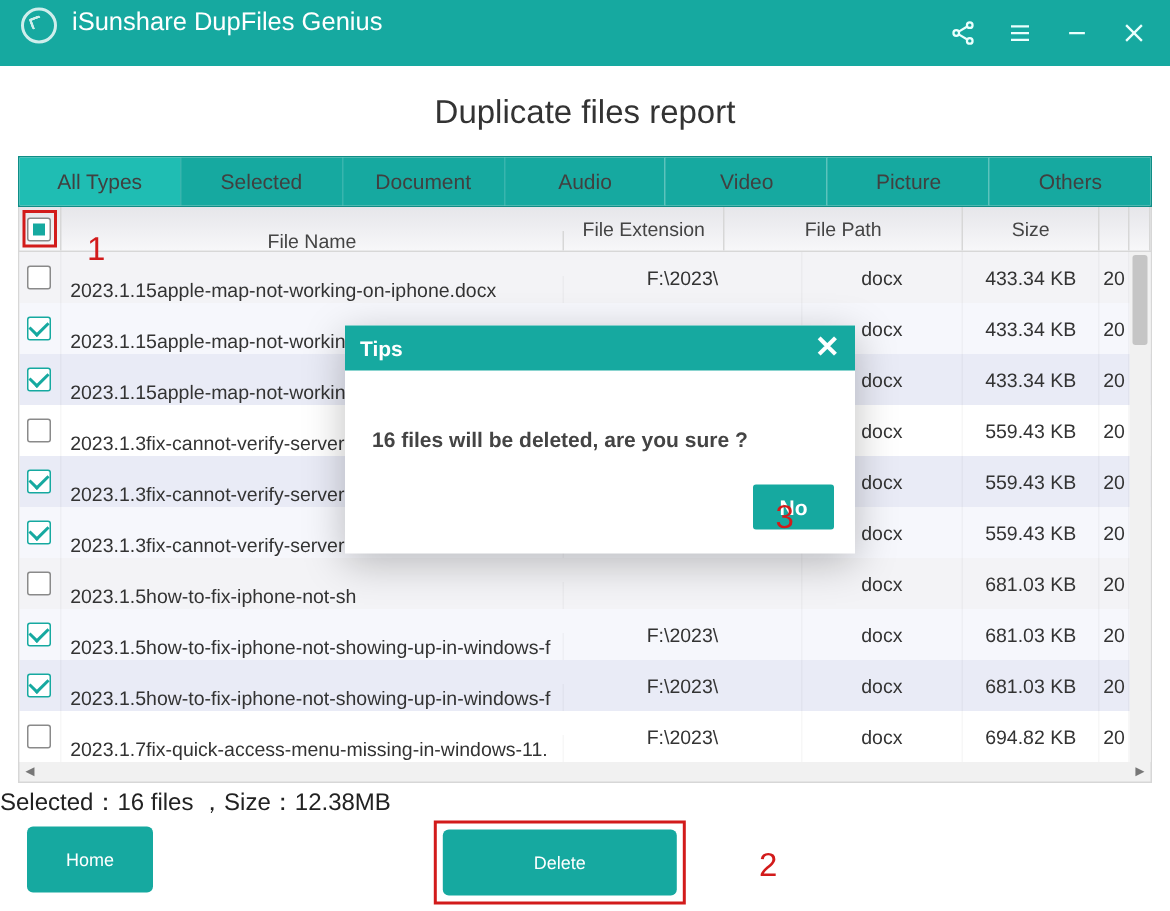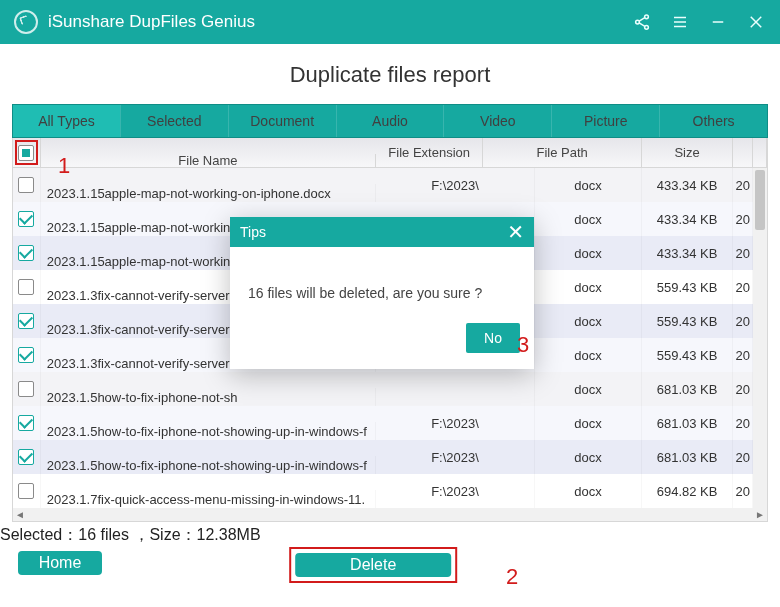--- a/index.html
+++ b/index.html
@@ -14,21 +14,21 @@
     --hdr-grad-bot:#f7f7f9;
     --txt:#444;
     --txt-dark:#333;
     --red:#d21b1b;
     --border:#d7d7d7;
   }
   *{box-sizing:border-box;font-family:Segoe UI,Tahoma,Verdana,sans-serif;}
   body{margin:0;background:#fff;}
   .app{width:780px;height:607px;position:relative;background:#fff;overflow:hidden;}
   
-  .titlebar{height:44px;background:var(--teal);display:flex;align-items:center;color:#fff;padding:16px 14px;}
+  .titlebar{height:44px;background:var(--teal);display:flex;color:#fff;padding:5px 14px;}
   .logo{width:24px;height:24px;border:2px solid #cfeeec;border-radius:50%;margin-right:10px;position:relative;}
   .logo::after{content:"";position:absolute;inset:4px 8px 8px 4px;border:2px solid #cfeeec;border-right:none;border-bottom:none;transform:rotate(-20deg);border-radius:2px;}
   .title{font-size:17px;font-weight:400;}
   .title-ctrls{margin-left:auto;display:flex;gap:18px;align-items:center;}
   .title-ctrls .ic{width:20px;height:20px;display:flex;align-items:center;justify-content:center;cursor:pointer;font-size:20px;color:#eafffd;}
   
   .heading{text-align:center;font-size:22px;color:#333;margin:18px 0 16px;}
   
   .tabs{display:flex;height:34px;margin:0 12px;border:1px solid var(--teal-dark);}
   .tab{flex:1;display:flex;align-items:center;justify-content:center;color:#404040;font-size:14px;cursor:pointer;background:var(--teal);}
@@ -65,28 +65,28 @@
   .vsb{position:absolute;right:0;top:0;bottom:0;width:14px;background:#f1f1f1;}
   .vsb .thumb{position:absolute;left:2px;right:2px;top:2px;height:60px;background:#c5c5c5;border-radius:2px;}
   
   .hsb{height:14px;background:#f1f1f1;border:1px solid var(--border);border-top:none;margin:0 12px;position:relative;}
   .hsb .arrow{position:absolute;top:0;bottom:0;width:14px;display:flex;align-items:center;justify-content:center;color:#777;font-size:10px;}
   .hsb .al{left:0;} .hsb .ar{right:0;}
   
   .status{font-size:16px;color:#222;margin:3px 0 0;}
   
   .bottom{position:absolute;left:0;right:0;bottom:16px;height:40px;}
-  .btn{position:absolute;height:24px;border-radius:4px;background:var(--teal);color:#fff;display:flex;align-items:center;justify-content:center;font-size:16px;cursor:pointer;}
+  .btn{position:absolute;height:44px;border-radius:4px;background:var(--teal);color:#fff;display:flex;align-items:center;justify-content:center;font-size:12px;cursor:pointer;}
   .btn-home{left:18px;width:84px;}
   .btn-del-wrap{position:absolute;left:50%;transform:translateX(-60%);top:-4px;padding:4px;border:2px solid var(--red);}
   .btn-delete{position:static;width:156px;}
   
   .anno{position:absolute;color:var(--red);font-size:22px;font-weight:400;pointer-events:none;}
   
-  .dlg{position:absolute;left:230px;top:217px;width:304px;background:#fff;box-shadow:0 6px 26px rgba(0,0,0,.25);}
+  .dlg{position:absolute;left:230px;top:217px;width:340px;background:#fff;box-shadow:0 6px 26px rgba(0,0,0,.25);font-weight:bold;}
   .dlg-hdr{height:30px;background:var(--teal);display:flex;align-items:center;color:#fff;font-size:14px;padding:0 10px;}
   .dlg-close{margin-left:auto;cursor:pointer;font-size:20px;line-height:1;}
   .dlg-body{padding:38px 18px 12px;font-size:14px;color:#444;}
   .dlg-foot{display:flex;justify-content:flex-end;gap:14px;padding:10px 14px 16px;}
   .dbtn{min-width:54px;height:30px;border-radius:2px;background:var(--teal);color:#fff;display:flex;align-items:center;justify-content:center;font-size:14px;cursor:pointer;}
   .dbtn.no{padding:0 14px;}
   .yes-wrap{border:2px solid var(--red);padding:3px;}
 </style>
 </head>
 <body>

